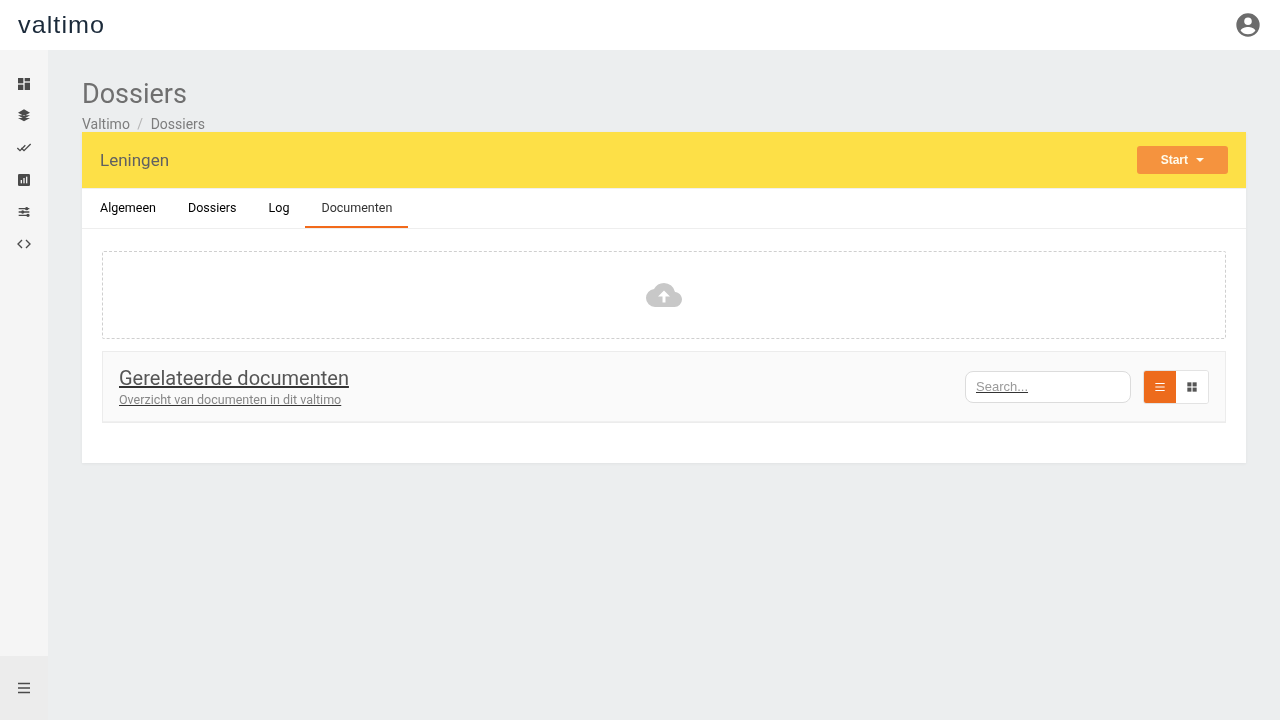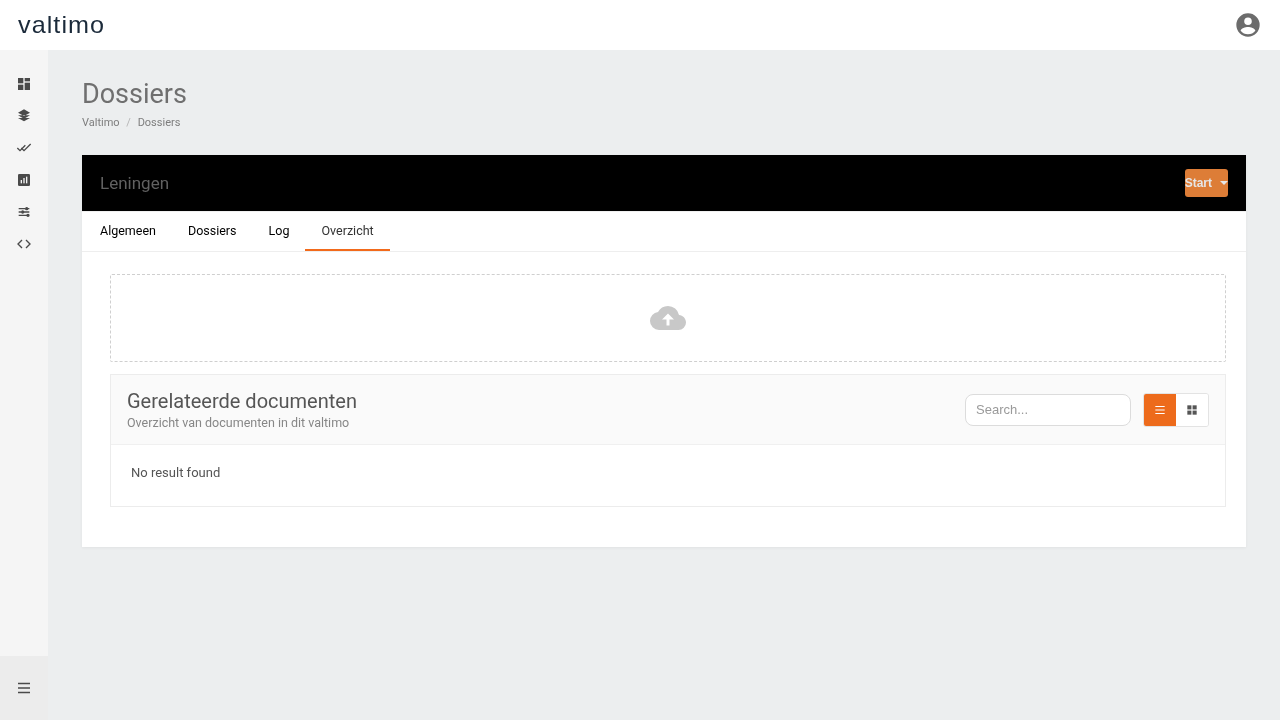--- a/index.html
+++ b/index.html
@@ -73,51 +73,50 @@
     padding: 28px 34px 20px 34px;
     overflow: auto;
   }
   .page-title {
     font-size: 27px;
     font-weight: 400;
     color: #6f6f6f;
     margin-bottom: 6px;
   }
   .breadcrumb {
-    font-size: 11px;
+    font-size: 14px;
     color: #7d7d7d;
-    margin-bottom: 26px;
   }
   .breadcrumb a { color: #7d7d7d; text-decoration: none; }
   .breadcrumb .sep { margin: 0 4px; color: #b5b5b5; }
 
   .panel {
     background: #fff;
     box-shadow: 0 1px 3px rgba(0,0,0,0.05);
     margin-bottom: 24px;
   }
   .panel-header {
     display: flex;
     align-items: center;
     justify-content: space-between;
     padding: 14px 18px;
     border-bottom: 1px solid #f0f0f0;
-    background: #000000;
+    background: #fde047;
   }
   .panel-header .dossier-name {
     font-size: 17px;
     color: #616161;
     font-weight: 400;
   }
   .btn-start {
     background: #f58b3e;
     color: #fff;
     border: none;
     border-radius: 3px;
-    padding: 7px 0;
+    padding: 7px 24px;
     font-size: 12px;
     font-weight: 600;
     display: inline-flex;
     align-items: center;
     gap: 8px;
     cursor: pointer;
     opacity: 0.9;
   }
   .btn-start .caret {
     width: 0; height: 0;
@@ -137,21 +136,22 @@
     color: #000000;
     cursor: pointer;
     border-bottom: 2px solid transparent;
   }
   .tab.active {
     color: #333;
     border-bottom-color: #f26a1b;
   }
 
   .tab-body {
-    padding: 22px 20px 40px 28px;
+    padding: 22px 20px 40px 20px;
+    text-decoration: underline;
   }
   .dropzone {
     border: 1px dashed #cfcfcf;
     border-radius: 2px;
     height: 88px;
     display: flex;
     align-items: center;
     justify-content: center;
     margin-bottom: 12px;
     background: #fff;
@@ -299,21 +299,21 @@
       <button class="btn-start">
         <span>Start</span>
         <span class="caret"></span>
       </button>
     </div>
 
     <div class="tabs">
       <div class="tab">Algemeen</div>
       <div class="tab">Dossiers</div>
       <div class="tab">Log</div>
-      <div class="tab active">Overzicht</div>
+      <div class="tab active">Documenten</div>
     </div>
 
     <div class="tab-body">
       <div class="dropzone">
         <svg viewBox="0 0 24 24" fill="currentColor">
           <path d="M19.35 10.04A7.49 7.49 0 0012 4a7.5 7.5 0 00-6.65 4.04A5.99 5.99 0 000 14a6 6 0 006 6h13a5 5 0 005-5c0-2.64-2.05-4.78-4.65-4.96zM13 13v4h-2v-4H8l4-4 4 4h-3z"></path>
         </svg>
       </div>
 
       <div class="docs-card">
@@ -334,19 +334,16 @@
                 <svg viewBox="0 0 24 24" fill="currentColor">
                   <rect x="4" y="4" width="7" height="7"></rect>
                     <rect x="13" y="4" width="7" height="7"></rect>
                     <rect x="4" y="13" width="7" height="7"></rect>
                     <rect x="13" y="13" width="7" height="7"></rect>
                 </svg>
               </button>
             </div>
           </div>
         </div>
-        <div class="docs-body">
-          <span>No result found</span>
-        </div>
       </div>
     </div>
   </div>
 </div>
 
 </body></html>

